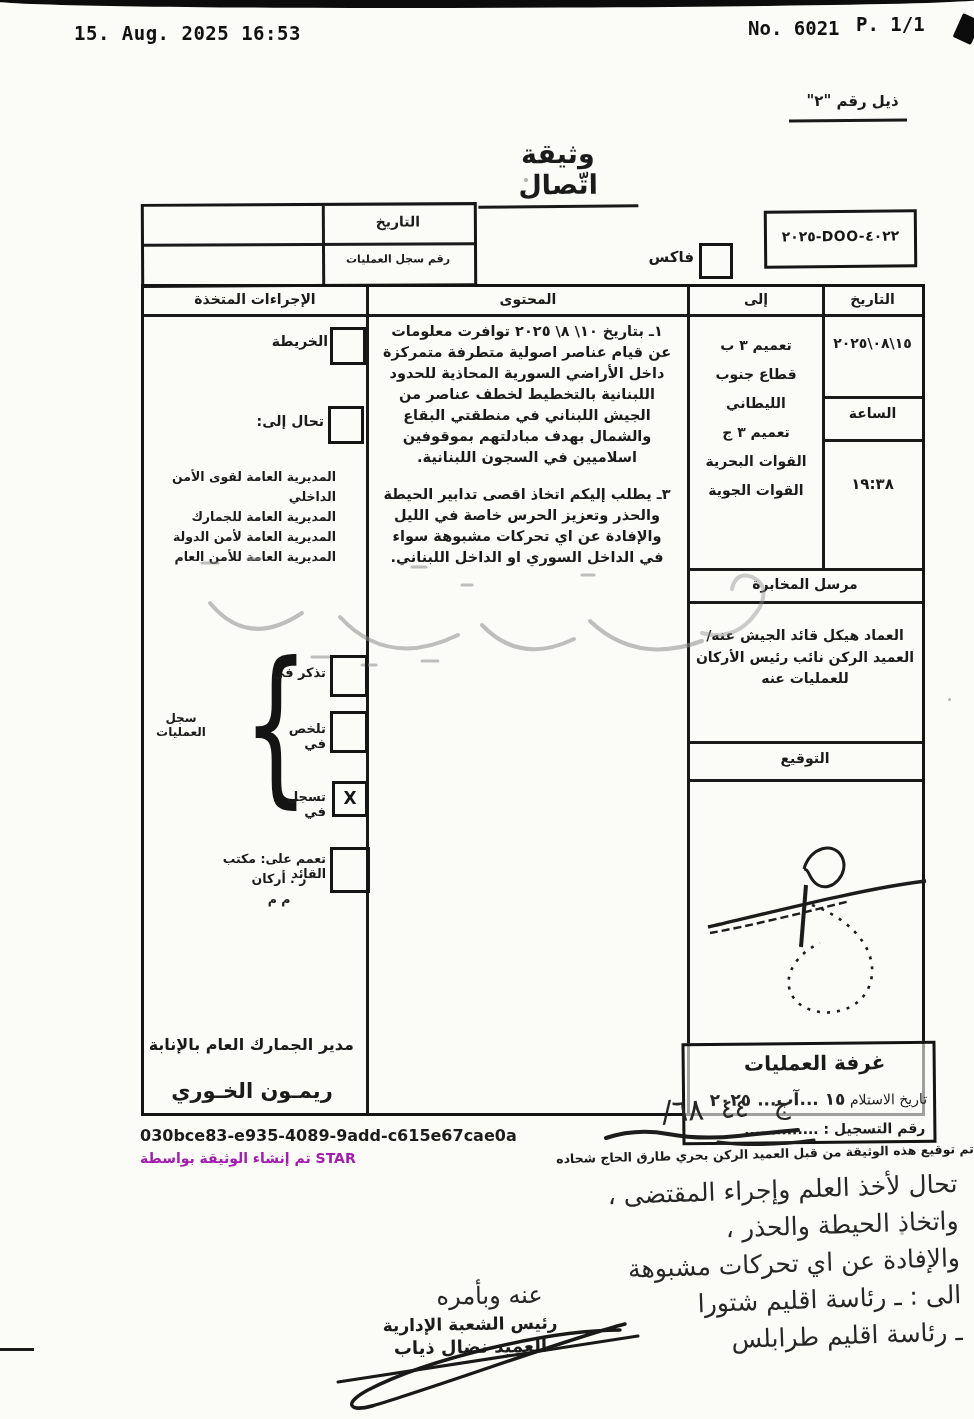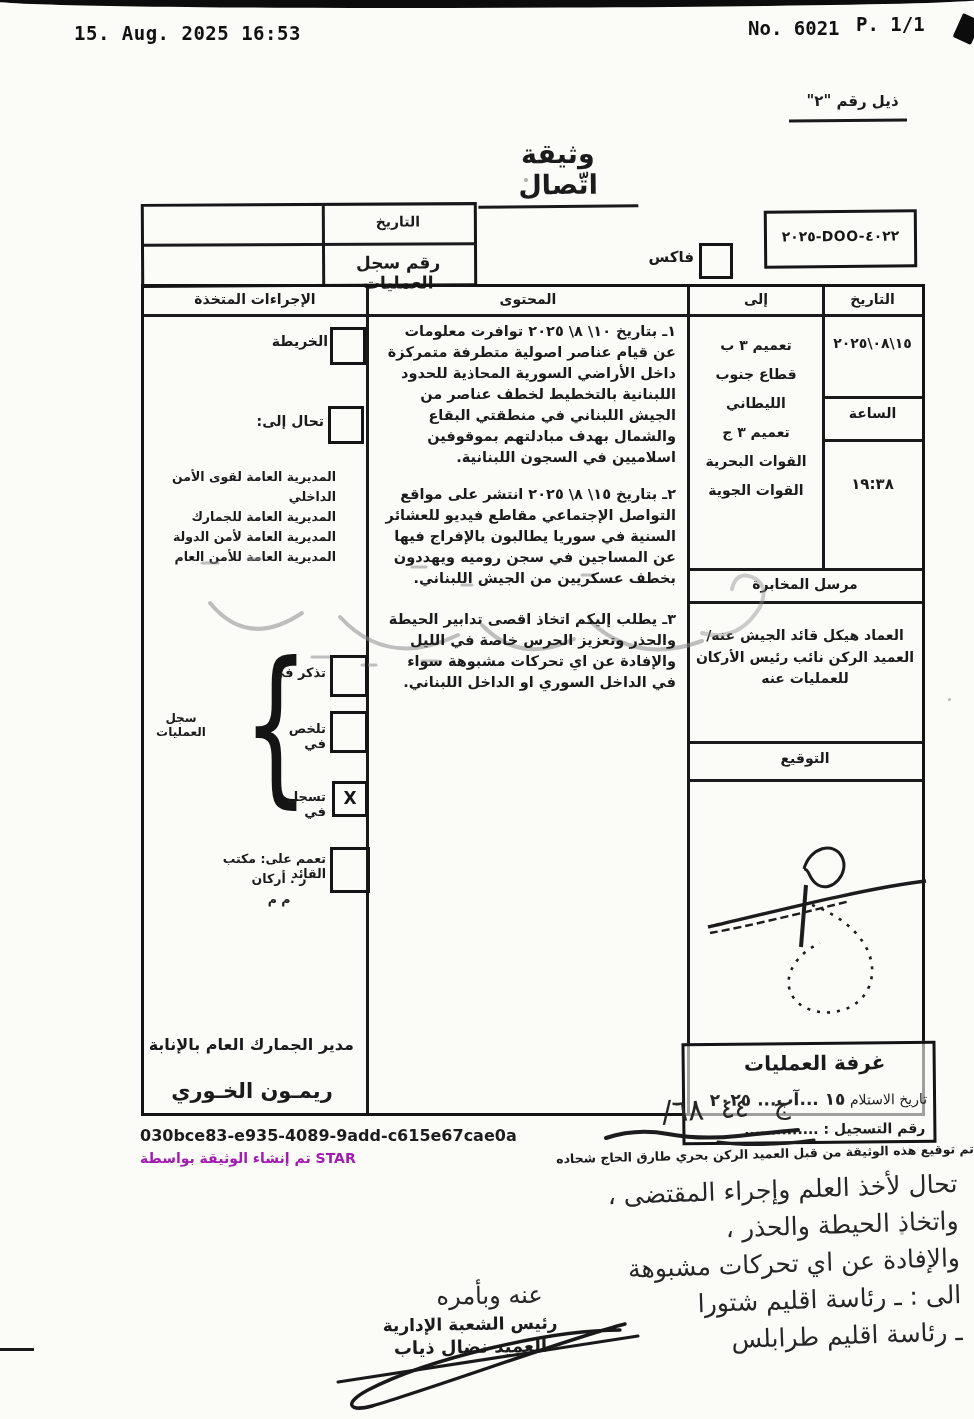--- a/index.html
+++ b/index.html
@@ -31,21 +31,21 @@
 
   <div class="abs ar" style="left:795px;top:92px;width:115px;font-size:15px;text-align:center;">ذيل رقم "٢"</div>
   <div class="abs line" style="left:789px;top:119px;width:118px;height:3px;transform:rotate(-.4deg);"></div>
 
   <div class="abs ar" style="left:478px;top:138px;width:160px;font-size:27px;text-align:center;border-bottom:3px solid #1a1a1a;padding-bottom:5px;transform:rotate(-.6deg);">وثيقة اتّصال</div>
 
   <div class="abs" style="left:141px;top:203px;width:330px;height:78px;border:3px solid #161616;transform:rotate(-.3deg);">
     <div class="abs line" style="left:0;top:37px;width:330px;height:3px;"></div>
     <div class="abs line" style="left:178px;top:0;width:3px;height:78px;"></div>
     <div class="abs ar" style="left:185px;top:8px;width:138px;font-size:14px;text-align:center;">التاريخ</div>
-    <div class="abs ar" style="left:185px;top:47px;width:138px;font-size:17px;text-align:center;">رقم سجل العمليات</div>
+    <div class="abs ar" style="left:185px;top:47px;width:138px;font-size:11px;text-align:center;">رقم سجل العمليات</div>
     <div class="abs" style="left:2px;top:4px;width:172px;height:30px;"></div>
     <div class="abs" style="left:2px;top:42px;width:172px;height:30px;"></div>
   </div>
 
   <div class="abs ar" style="left:650px;top:248px;width:44px;font-size:15px;">فاكس</div>
   <div class="cb" style="left:699px;top:243px;width:28px;height:30px;"></div>
 
   <div class="abs" style="left:764px;top:210px;width:147px;height:52px;border:3px solid #161616;transform:rotate(-.5deg);">
     <div class="abs ltr" style="left:0;top:15px;width:147px;text-align:center;font-size:14px;font-weight:700;letter-spacing:.5px;">٢٠٢٥-DOO-٤٠٢٢</div>
   </div>
@@ -136,23 +136,22 @@
     </div>
 
     <div class="abs ar" style="left:62px;top:564px;width:120px;font-size:12.5px;text-align:right;">تعمم على:  مكتب القائد</div>
     <div class="abs ar ctr" style="left:100px;top:584px;width:70px;font-size:12.5px;">ر . أركان</div>
     <div class="abs ar ctr" style="left:110px;top:604px;width:50px;font-size:12.5px;">م م</div>
     <div class="cb" style="left:186px;top:560px;width:34px;height:40px;"></div>
 
     <div class="abs ar" style="left:2px;top:748px;width:208px;font-size:16px;text-align:right;">مدير الجمارك العام بالإنابة</div>
     <div class="abs ar ctr" style="left:24px;top:792px;width:168px;font-size:21px;">ريمـون الخـوري</div>
 
-    <div class="abs ar" style="left:234px;top:34px;width:298px;font-size:14.5px;line-height:21px;text-align:right;">
+    <div class="abs ar" style="left:234px;top:34px;width:298px;font-size:14.5px;line-height:21px;text-align:center;">
       <p style="margin:0 0 16px;">١ـ بتاريخ ١٠\ ٨\ ٢٠٢٥ توافرت معلومات عن قيام عناصر اصولية متطرفة متمركزة داخل الأراضي السورية المحاذية للحدود اللبنانية بالتخطيط لخطف عناصر من الجيش اللبناني في منطقتي البقاع والشمال بهدف مبادلتهم بموقوفين اسلاميين في السجون اللبنانية.</p>
-      <p style="margin:0 0 20px;">٢ـ بتاريخ ١٥\ ٨\ ٢٠٢٥ انتشر على مواقع التواصل الإجتماعي مقاطع فيديو للعشائر السنية في سوريا يطالبون بالإفراج فيها عن المساجين في سجن روميه ويهددون بخطف عسكريين من الجيش اللبناني.</p>
       <p style="margin:0 0 22px;">٣ـ يطلب إليكم اتخاذ اقصى تدابير الحيطة والحذر وتعزيز الحرس خاصة في الليل والإفادة عن اي تحركات مشبوهة سواء في الداخل السوري او الداخل اللبناني.</p>
     </div>
   </div>
 
   <div class="abs stampbox" style="left:682px;top:1042px;width:248px;height:96px;transform:rotate(-.6deg);background:rgba(251,251,248,.6);">
     <div class="abs ar ctr" style="left:30px;top:6px;width:200px;font-size:20px;">غرفة العمليات</div>
     <div class="abs ar" style="left:8px;top:44px;width:234px;font-size:14px;font-weight:400;white-space:nowrap;">
       <span>تاريخ الاستلام</span>
       <span class="hw" style="font-size:17px;font-weight:700;">١٥ ...آب... ٢٠٢٥</span>
     </div>

